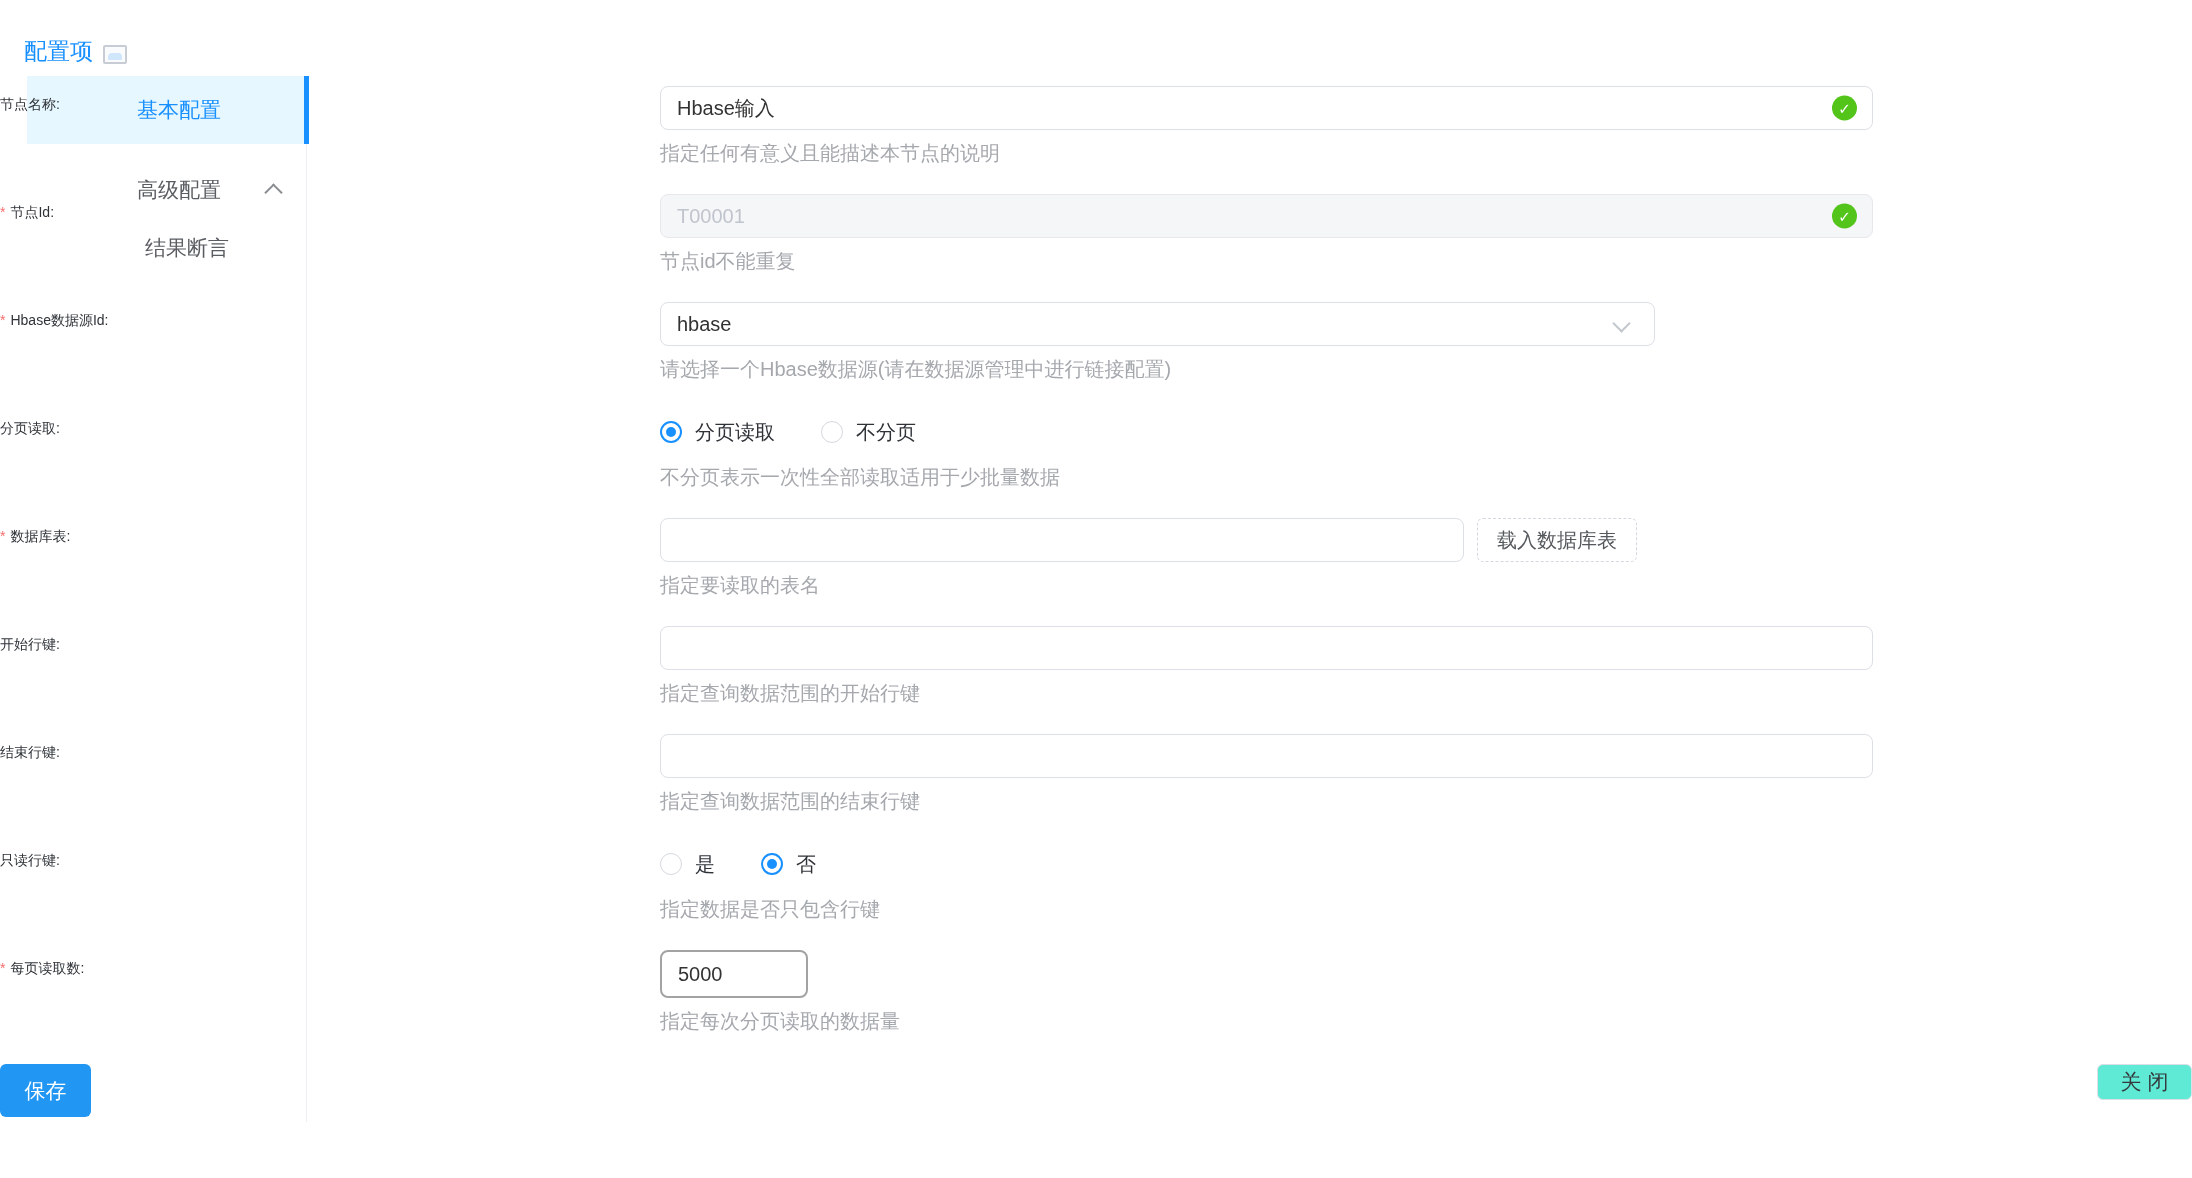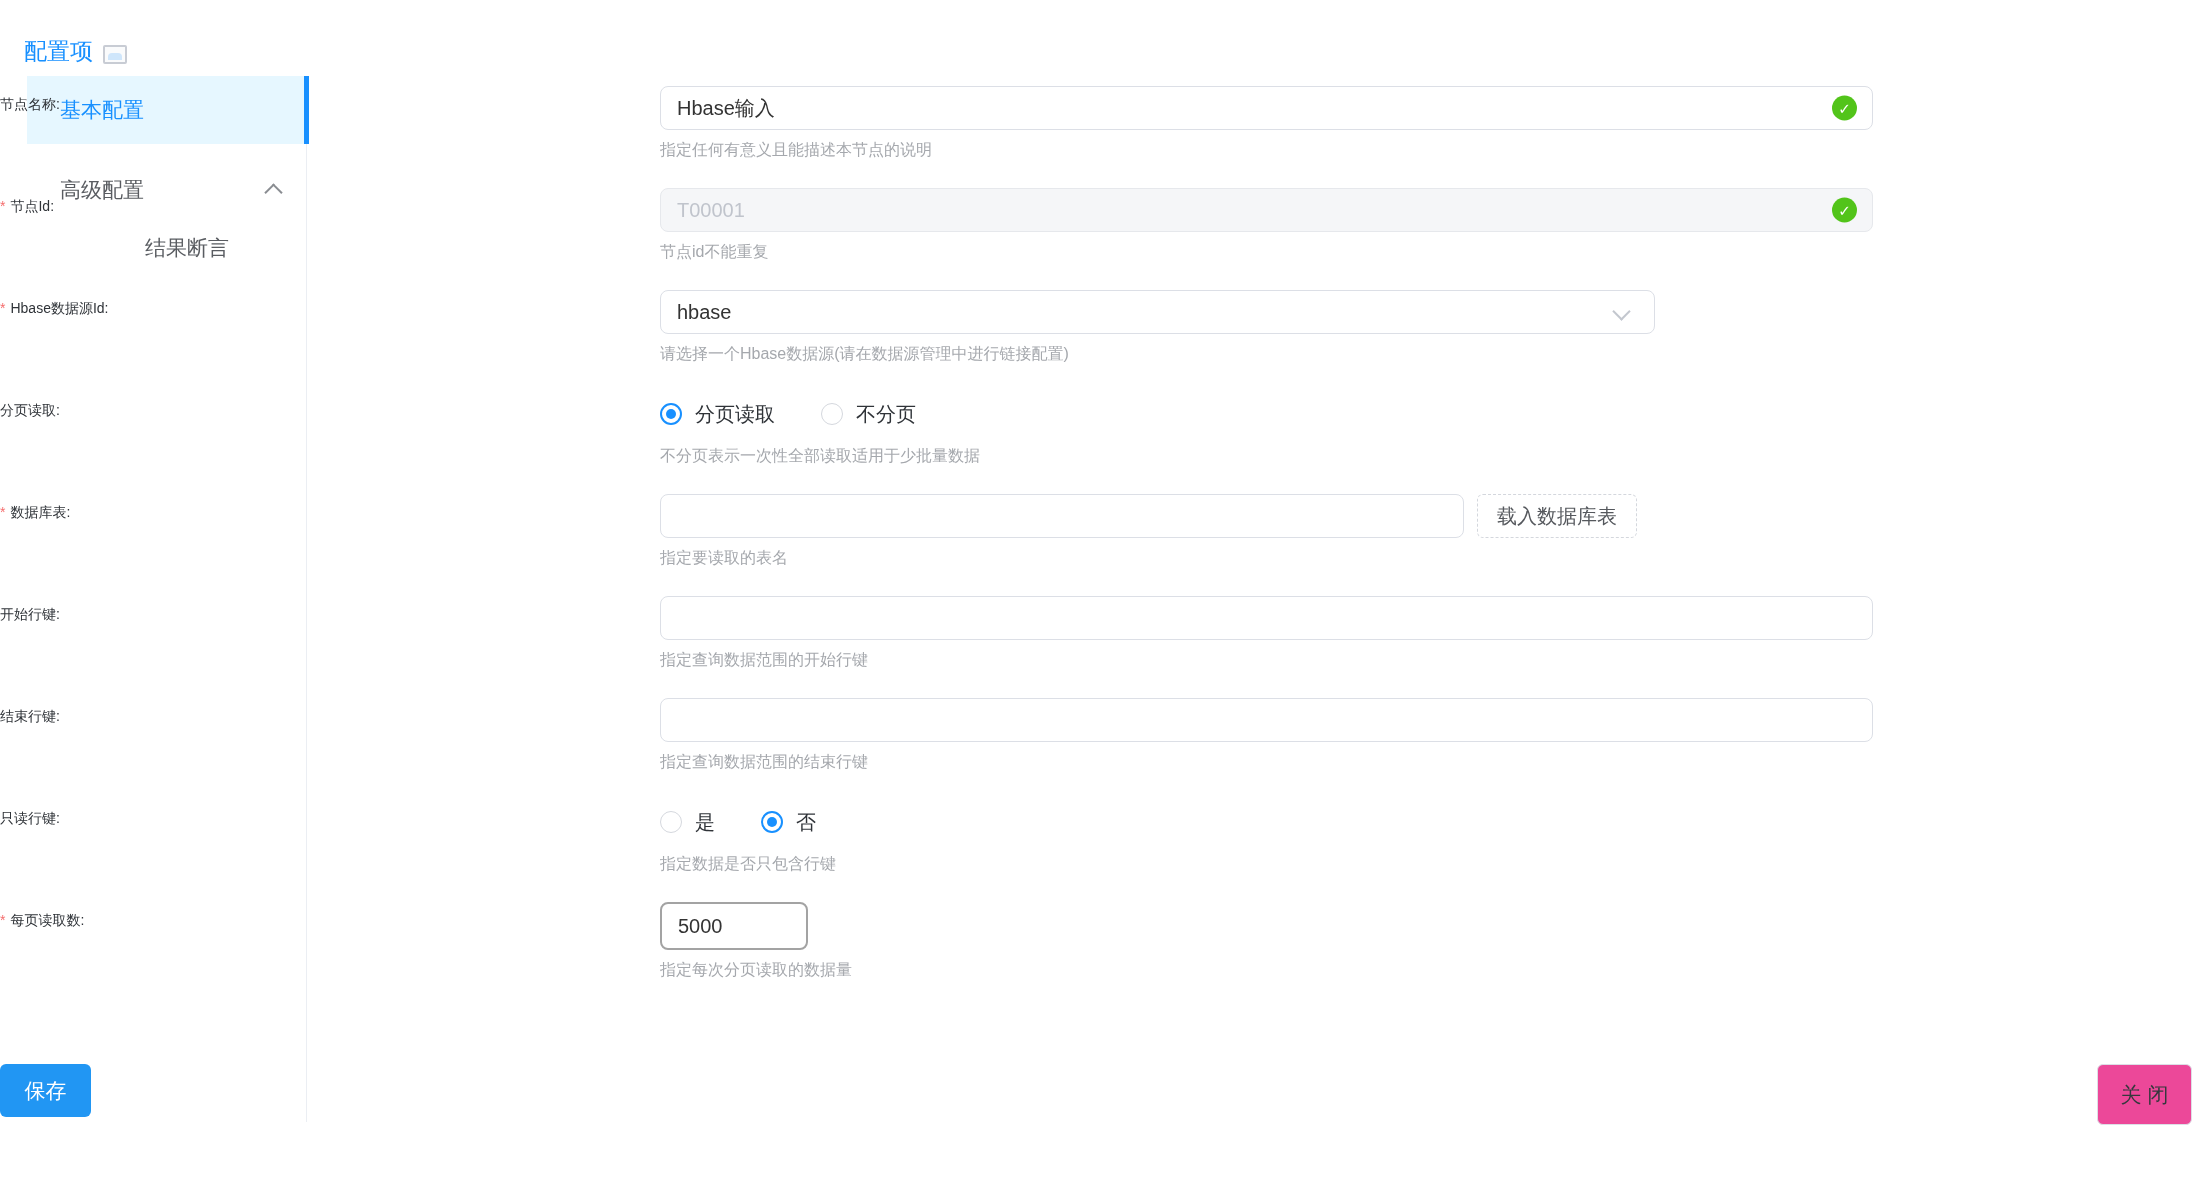--- a/index.html
+++ b/index.html
@@ -11,21 +11,21 @@
   .header { position:absolute; left:24px; top:36px; display:flex; align-items:center; gap:10px; }
   .header-title { color:#1890ff; font-size:23px; font-weight:500; }
   .img-icon { width:24px; height:19px; border:2px solid #c8ccd4; border-radius:2px;
     position:relative; background:#fafbfc; margin-top:5px; }
   .img-icon::after { content:""; position:absolute; left:3px; right:3px; bottom:2px; height:7px;
     background:#cfe6fb; border-radius:4px 4px 0 0; }
 
   
   .sidebar { position:absolute; left:27px; top:76px; width:280px; height:1046px;
     border-right:1px solid #ebeef3; }
-  .side-item { height:58px; display:flex; align-items:center; padding-left:33px;
+  .side-item { height:58px; display:flex; align-items:center; padding-left:110px;
     font-size:21px; color:#595c61; cursor:pointer; position:relative; }
   .side-item.selected { height:68px; background:#e6f7ff; color:#1890ff; }
   .side-item.selected .ink-bar { position:absolute; right:-3px; top:0; bottom:0; width:5px;
     background:#1890ff; }
   .side-item.advanced { margin-top:17px; }
   .side-item.child { padding-left:118px; }
   .caret-up { position:absolute; right:26px; top:50%; width:13px; height:13px;
     border-top:2px solid #8a8d92; border-right:2px solid #8a8d92;
     transform:translateY(-30%) rotate(-45deg); }
 
@@ -48,21 +48,21 @@
   .check-badge { position:absolute; right:16px; top:50%; transform:translateY(-50%);
     width:25px; height:25px; border-radius:50%; background:#52c41a; color:#fff;
     display:flex; align-items:center; justify-content:center; font-size:15px; font-weight:bold; }
 
   .select-box { width:995px; height:44px; border:1px solid #dcdfe6; border-radius:8px;
     background:#fff; display:flex; align-items:center; padding:0 48px 0 16px;
     font-size:20px; color:#333; position:relative; cursor:pointer; }
   .chevron-down { position:absolute; right:26px; top:14px; width:13px; height:13px;
     border-right:2px solid #c3c7ce; border-bottom:2px solid #c3c7ce; transform:rotate(45deg); }
 
-  .help { margin-top:10px; font-size:16px; color:#a5a8ad; }
+  .help { margin-top:10px; font-size:20px; color:#a5a8ad; }
 
   .radio-row { display:flex; align-items:center; height:44px; }
   .radio-opt { display:flex; align-items:center; margin-right:46px; cursor:pointer; }
   .radio-circle { width:22px; height:22px; border-radius:50%; border:1px solid #d5d8de;
     background:#fff; margin-right:13px; position:relative; flex:0 0 22px; }
   .radio-opt.checked .radio-circle { border:2px solid #1890ff; }
   .radio-opt.checked .radio-circle::after { content:""; position:absolute; left:50%; top:50%;
     transform:translate(-50%,-50%); width:10px; height:10px; border-radius:50%; background:#1890ff; }
   .radio-label { font-size:20px; color:#2f3338; }
 
@@ -70,21 +70,21 @@
     border:1px dashed #d4d7dd; border-radius:6px; font-size:20px; color:#55585d;
     cursor:pointer; font-family:inherit; }
 
   .small-input { width:148px; height:48px; border:2px solid #a3a3a3; border-radius:8px;
     padding:0 16px; font-size:20px; color:#333; outline:none; font-family:inherit; }
 
   .btn-row { position:absolute; left:0; top:1064px; width:2192px; display:flex;
     justify-content:space-between; gap:17px; }
   .save-btn { width:91px; height:53px; background:#2196f3; border:none; border-radius:6px;
     color:#fff; font-size:21px; cursor:pointer; font-family:inherit; }
-  .close-btn { width:95px; height:61px; background:#ec4899; border:1px solid #dcdfe6;
+  .close-btn { width:95px; height:36px; background:#5eead4; border:1px solid #dcdfe6;
     border-radius:6px; color:#35383d; font-size:21px; cursor:pointer; font-family:inherit; }
 </style>
 </head>
 <body>
 
 <div class="header">
   <span class="header-title">配置项</span>
   <span class="img-icon"></span>
 </div>
 

